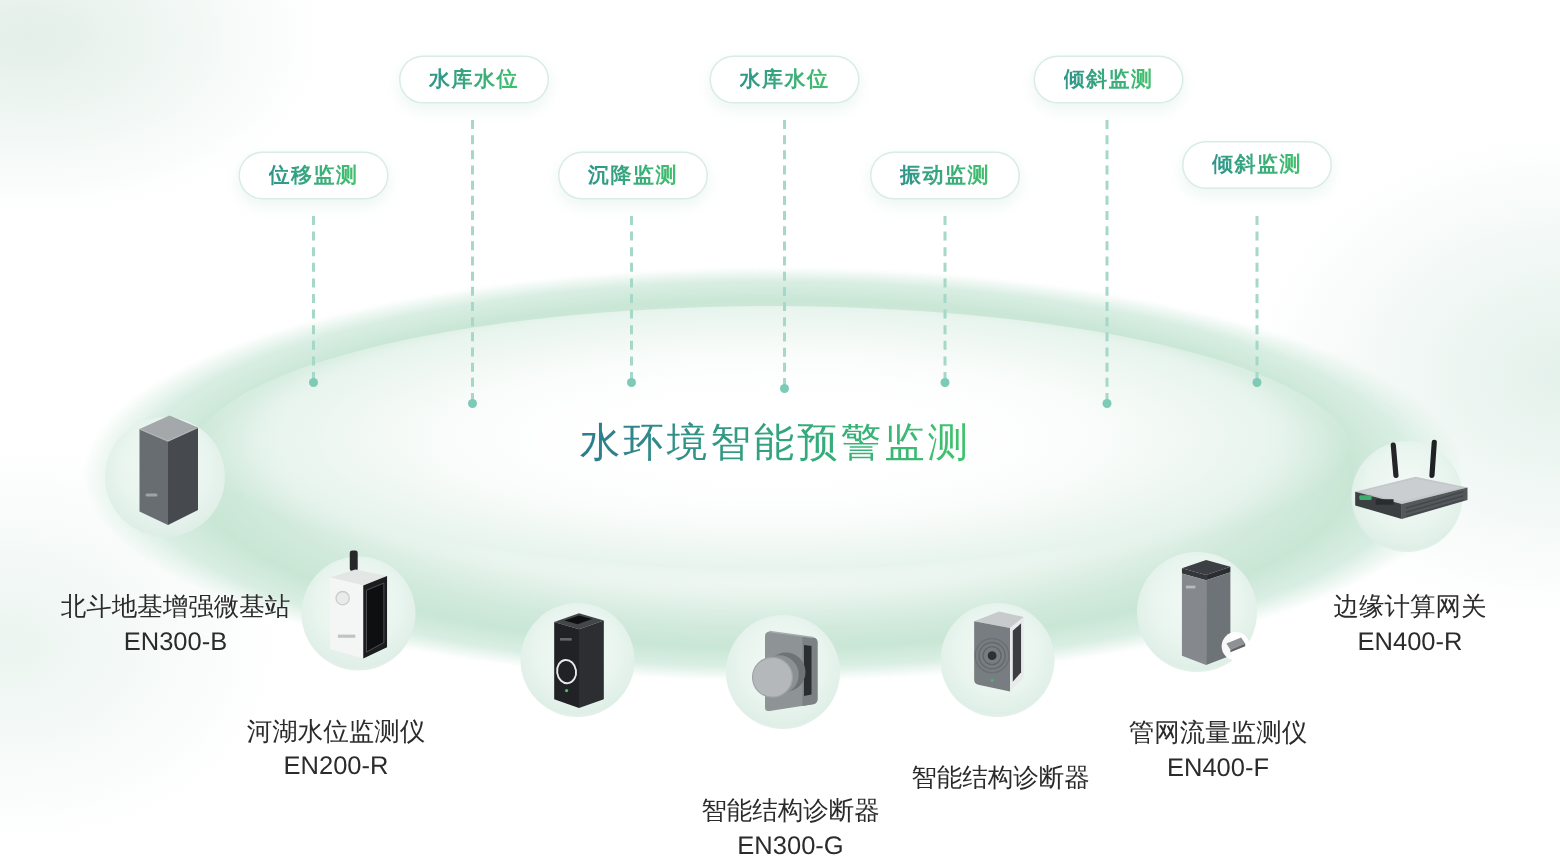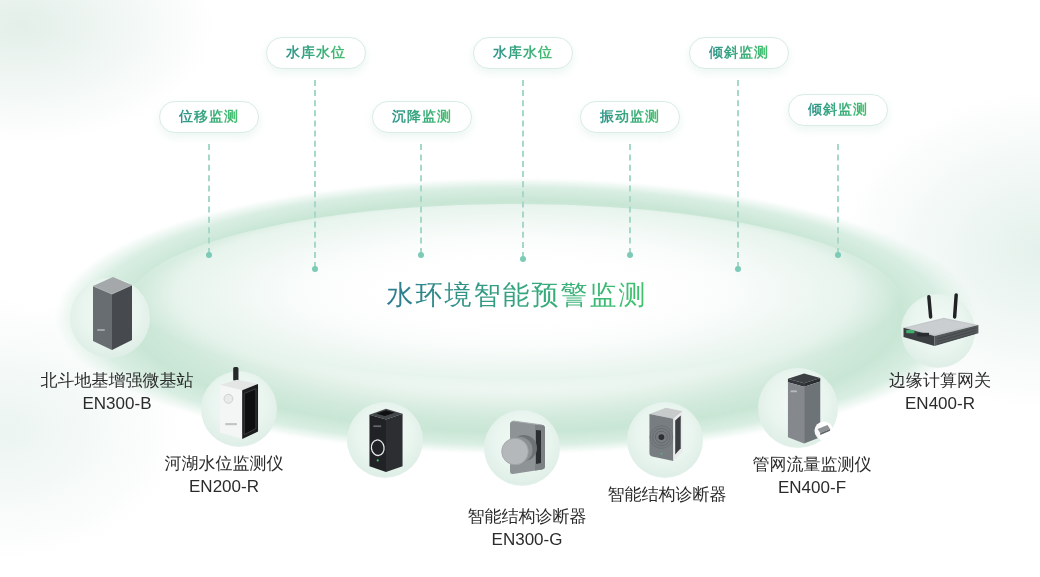--- a/index.html
+++ b/index.html
@@ -49,21 +49,21 @@
     -webkit-background-clip:text;background-clip:text;color:transparent;
   }
   
   .bubble{
     position:absolute;border-radius:50%;
     background:radial-gradient(circle at 50% 42%, #f3faf6 0%, #eaf5f0 45%, #dfefe7 72%, rgba(223,239,231,0) 100%);
   }
   .dev-icon{position:absolute;}
   .dev-label{
     position:absolute;transform:translateX(-50%);text-align:center;
-    font-size:17px;line-height:23px;color:#2b2b2b;font-weight:500;white-space:nowrap;
+    font-size:17px;line-height:23px;color:#2b2b2b;font-weight:500;white-space:nowrap;margin-top:24px;
   }
 </style>
 </head>
 <body>
 
 <div class="stage">
 
   <div class="disc-outer"></div>
   <div class="disc-inner"></div>
 

